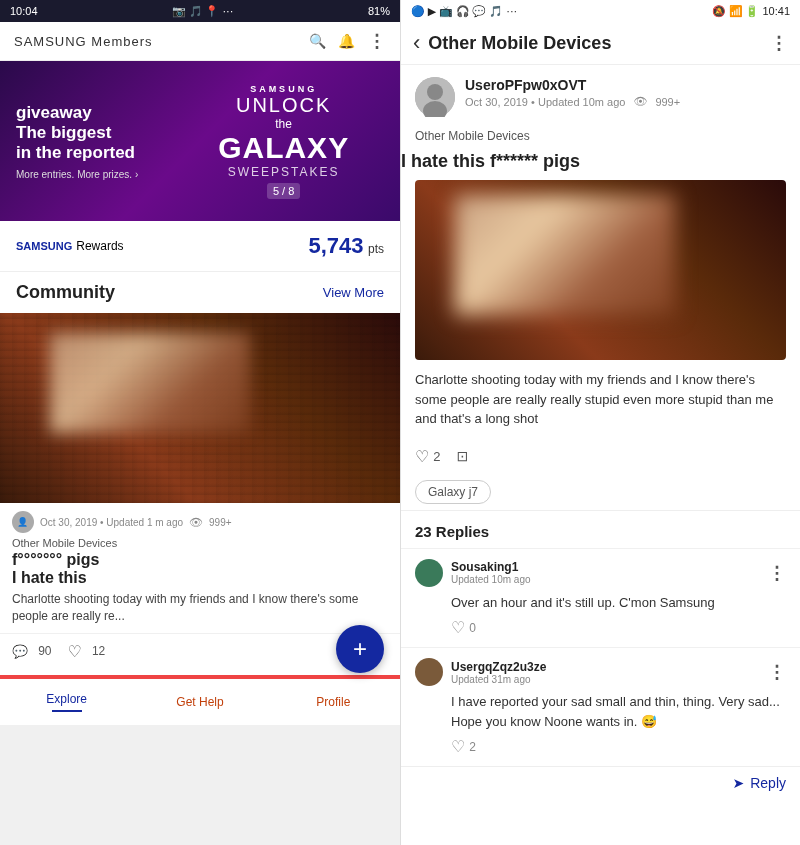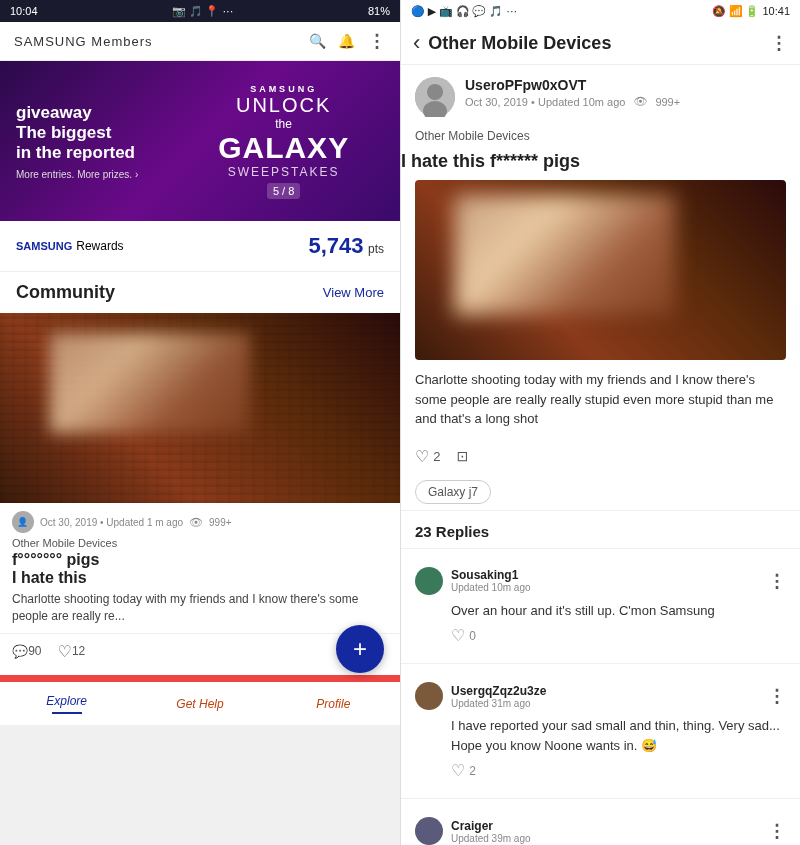--- a/index.html
+++ b/index.html
@@ -223,21 +223,21 @@
       display: flex;
       align-items: center;
       gap: 16px;
       border-top: 1px solid #f0f0f0;
       background: #fff;
     }
 
     .card-stat {
       display: flex;
       align-items: center;
-      gap: 0;
+      gap: 10px;
       font-size: 12px;
       color: #555;
     }
 
     .fab-button {
       position: absolute;
       bottom: 52px;
       right: 16px;
       width: 48px;
       height: 48px;
@@ -248,28 +248,27 @@
       justify-content: center;
       color: #fff;
       font-size: 24px;
       box-shadow: 0 2px 8px rgba(0,0,0,0.3);
       z-index: 10;
     }
 
     .bottom-nav {
       height: 50px;
       background: #fff;
-      border-top: 7px solid #ef4444;
+      border-top: 4px solid #ef4444;
       display: flex;
       align-items: center;
       position: absolute;
       bottom: 0;
       left: 0;
       right: 0;
-      font-style: italic;
     }
 
     .bottom-nav-item {
       flex: 1;
       display: flex;
       flex-direction: column;
       align-items: center;
       justify-content: center;
       font-size: 12px;
       color: #c2410c;
@@ -433,21 +432,21 @@
 
     .replies-header {
       padding: 12px 14px 8px;
       font-size: 15px;
       font-weight: 600;
       color: #222;
       border-top: 1px solid #eee;
     }
 
     .reply-item {
-      padding: 18px 14px;
+      padding: 10px 14px;
       border-top: 1px solid #f0f0f0;
     }
 
     .reply-header {
       display: flex;
       align-items: center;
       justify-content: space-between;
       margin-bottom: 6px;
     }
 
@@ -726,32 +725,20 @@
         <span class="icon-more"></span>
       </div>
       <div class="reply-body">I have reported your sad small and thin, thing. Very sad... Hope you know Noone wants in. 😅</div>
       <div class="reply-actions">
         <span class="icon-heart"></span>
         <span>2</span>
       </div>
     </div>
 
     
-    <div class="reply-item">
-      <div class="reply-header">
-        <div class="reply-user-info">
-          <div class="reply-avatar" style="background:#5a5a7a;border-radius:50%;"></div>
-          <div>
-            <div class="reply-username">Craiger</div>
-            <div class="reply-timestamp">Updated 39m ago</div>
-          </div>
-        </div>
-        <span class="icon-more"></span>
-      </div>
-    </div>
 
     
     <div class="reply-bar">
       <button class="reply-button">
         <span class="icon-send"></span>
         <span>Reply</span>
       </button>
     </div>
 
   </div>

